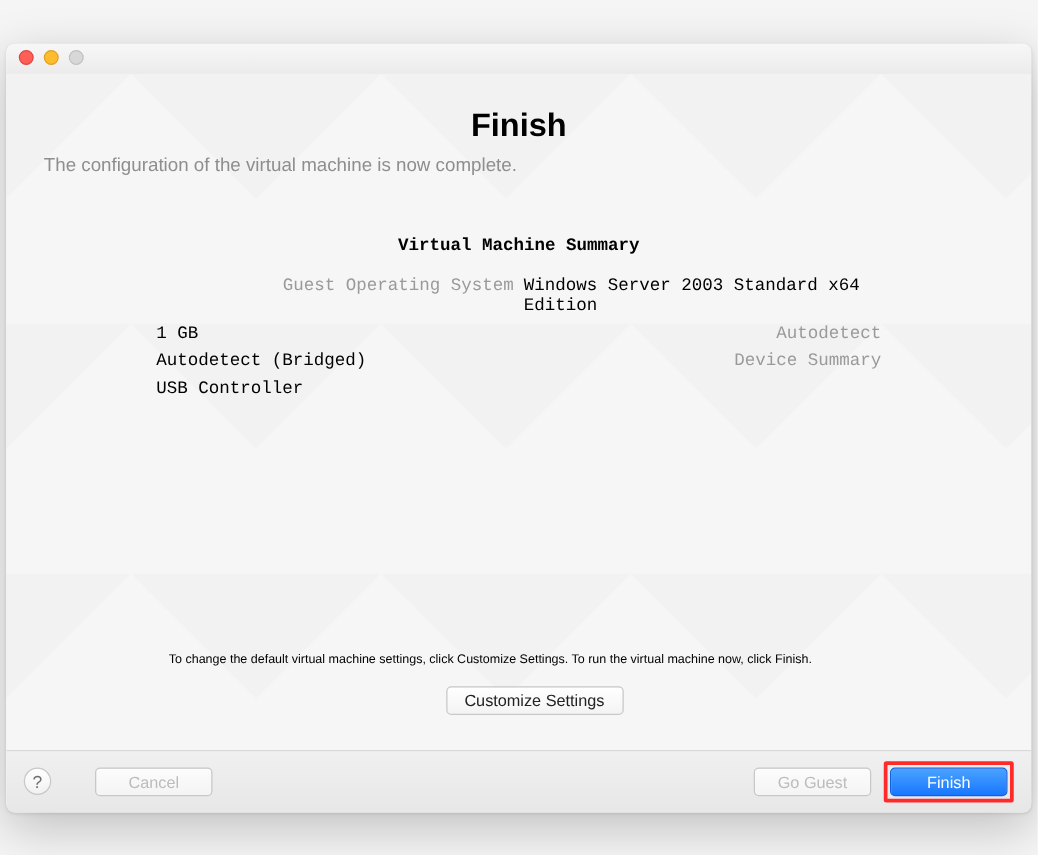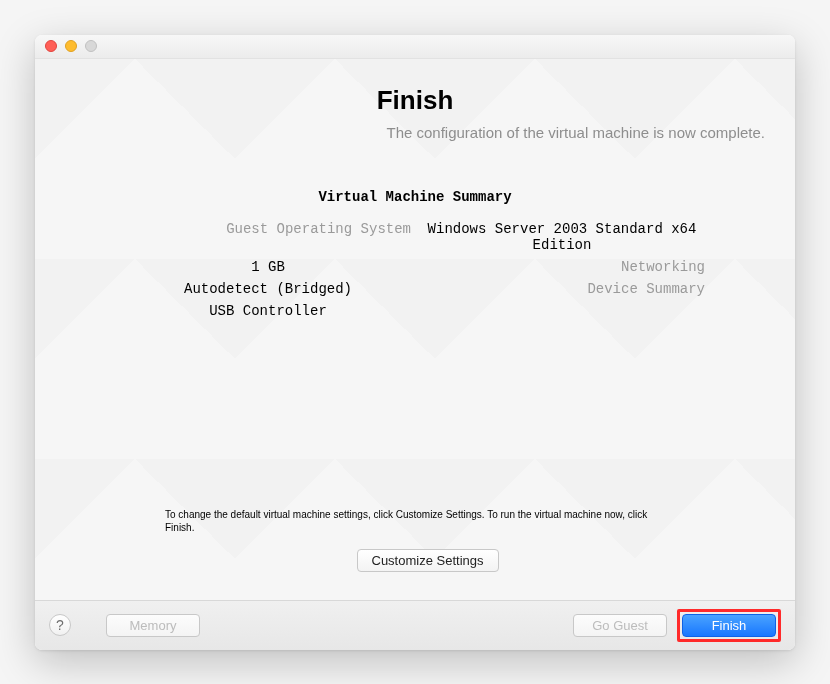--- a/index.html
+++ b/index.html
@@ -6,21 +6,21 @@
     body {
       width: 830px;
       height: 684px;
       background: #f5f5f5;
       font-family: -apple-system, BlinkMacSystemFont, "Helvetica Neue", Arial, sans-serif;
       display: flex;
       align-items: center;
       justify-content: center;
     }
     .window {
-      width: 760px;
+      width: 820px;
       height: 615px;
       background: #fff;
       border-radius: 7px;
       box-shadow: 0 12px 40px rgba(0,0,0,0.22), 0 1px 3px rgba(0,0,0,0.1);
       display: flex;
       flex-direction: column;
       overflow: hidden;
       position: relative;
     }
     .titlebar {
@@ -50,21 +50,21 @@
       flex-direction: column;
     }
     .heading {
       text-align: center;
       font-size: 26px;
       font-weight: 700;
       color: #000;
       margin-top: 6px;
     }
     .subheading {
-      text-align: right;
+      text-align: left;
       font-size: 15px;
       color: #8e8e8e;
       margin-top: 8px;
     }
     .summary-block {
       margin-top: 48px;
       font-family: Liberation Mono, monospace;
     }
     .summary-title {
       text-align: center;
@@ -80,21 +80,21 @@
       row-gap: 6px;
       font-size: 14px;
       max-width: 580px;
       margin: 16px auto;
     }
     .summary-grid .label {
       text-align: right;
       color: #9a9a9a;
     }
     .summary-grid .value {
-      text-align: center;
+      text-align: left;
       color: #000;
     }
     .spacer { flex: 1; }
     .instruction {
       font-size: 10px;
       color: #000;
       margin: 0 100px 14px 100px;
       line-height: 1.35;
     }
     .customize-wrap {
@@ -169,40 +169,40 @@
   <div class="content">
     <div class="heading">Finish</div>
     <div class="subheading">The configuration of the virtual machine is now complete.</div>
 
     <div class="summary-block">
       <div class="summary-title">Virtual Machine Summary</div>
       <div class="summary-grid">
         <div class="label">Guest Operating System</div>
         <div class="value">Windows Server 2003 Standard x64 Edition</div>
         <div class="value">1 GB</div>
-        <div class="label">Networking</div>
+        <div class="label">Autodetect</div>
         <div class="value">Autodetect (Bridged)</div>
         <div class="label">Device Summary</div>
         <div class="value">USB Controller</div>
       </div>
     </div>
 
     <div class="spacer"></div>
 
     <div class="instruction">To change the default virtual machine settings, click Customize Settings. To run the virtual machine now, click Finish.</div>
 
     <div class="customize-wrap">
       <button class="mac-button">Customize Settings</button>
     </div>
   </div>
 
   <div class="footer">
     <div class="help-btn">
       <span>?</span>
     </div>
-    <button class="mac-button disabled">Memory</button>
+    <button class="mac-button disabled">Cancel</button>
     <div class="footer-spacer"></div>
     <button class="mac-button disabled">Go Guest</button>
     <div class="finish-hl">
       <button class="primary-btn">Finish</button>
     </div>
   </div>
 </div>
 
 </body></html>

